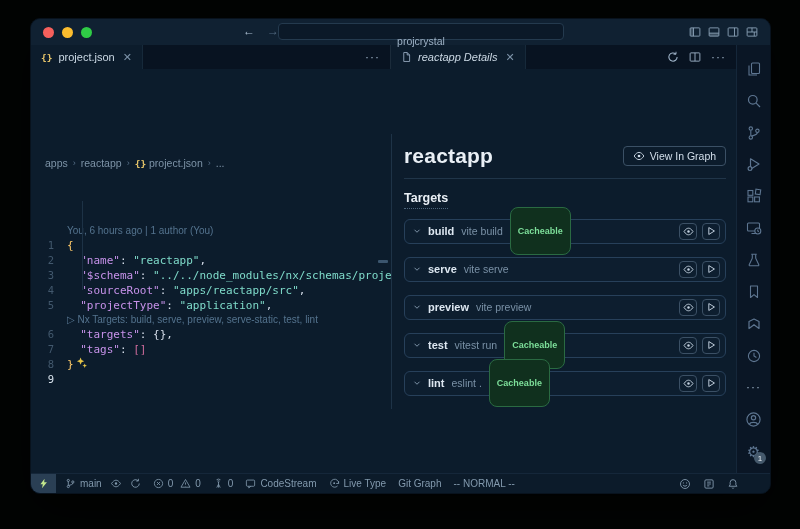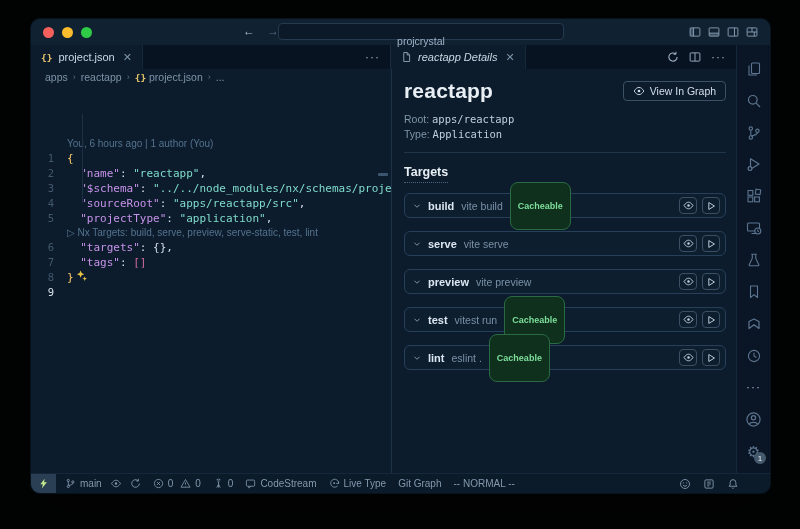--- a/index.html
+++ b/index.html
@@ -34,21 +34,21 @@
     background:#0c1c2c; border-right:1px solid #16293a; font-size:11px; color:#ccd9e5; }
   .tab .close { color:#7d93a9; font-size:11px; margin-left:2px; }
   .json-braces { color:#e8c66a; font-family:"DejaVu Sans Mono",monospace; font-size:9.5px; font-weight:bold; }
   .file-ic { color:#9fb3c8; }
   .tab.preview .tab-label { font-style:italic; }
   .tab-actions { margin-left:auto; display:flex; align-items:center; gap:10px;
     color:#9fb3c8; padding-right:10px; font-size:12px; }
   .dots { letter-spacing:1px; color:#9fb3c8; font-size:12px; }
 
   
-  .content-row { flex:1; display:flex; min-height:0; }
+  .content-row { flex:1; display:flex; min-height:0;align-items:center; }
   .editor-pane { width:360px; display:flex; flex-direction:column; background:#0c1c2c; position:relative; }
   .breadcrumb { height:15px; display:flex; align-items:center; gap:5px;
     padding-left:14px; font-size:10.5px; color:#7d93a7; flex:none; }
   .bc-sep { color:#56地708a; color:#566f88; font-size:9px; }
   .code { flex:1; position:relative; overflow:hidden; padding-top:1px;
     font-family:"DejaVu Sans Mono",monospace; font-size:11px; white-space:pre; }
   .crow { display:flex; height:15px; line-height:15px; }
   .crow.small { height:14px; line-height:14px; font-size:10px; color:#54738e; font-family:"Liberation Sans",sans-serif; }
   .gutter { width:36px; flex:none; text-align:right; padding-right:13px; color:#42586d; font-size:10.5px; }
   .gutter.active { color:#d8e2ec; }
@@ -207,24 +207,20 @@
           <div class="dhead">
             <div class="dtitle">reactapp</div>
             <button class="btn-graph">
               <svg width="12" height="12" viewBox="0 0 16 16" fill="none" stroke="currentColor" stroke-width="1.2">
                   <path d="M1.5 8C3.7 4.7 5.8 3.2 8 3.2S12.3 4.7 14.5 8C12.3 11.3 10.2 12.8 8 12.8S3.7 11.3 1.5 8z"></path>
                   <circle cx="8" cy="8" r="1.8" fill="currentColor" stroke="none"></circle>
                 </svg>
               <span>View In Graph</span>
             </button>
           </div>
-          <div class="meta">
-            <div><span>Root:</span> <span class="mv">apps/reactapp</span></div>
-            <div><span>Type:</span> <span class="mv">Application</span></div>
-          </div>
           <hr class="drule">
           <div class="dtargets-h">Targets</div>
           <div id="targets">
               <div class="target-row">
                 <span class="t-chev">
                   <svg width="8" height="8" viewBox="0 0 16 16" fill="none" stroke="currentColor" stroke-width="2">
                     <path d="M3 5.5l5 5 5-5"></path>
                   </svg>
                 </span>
                 <span class="t-name">build</span>

